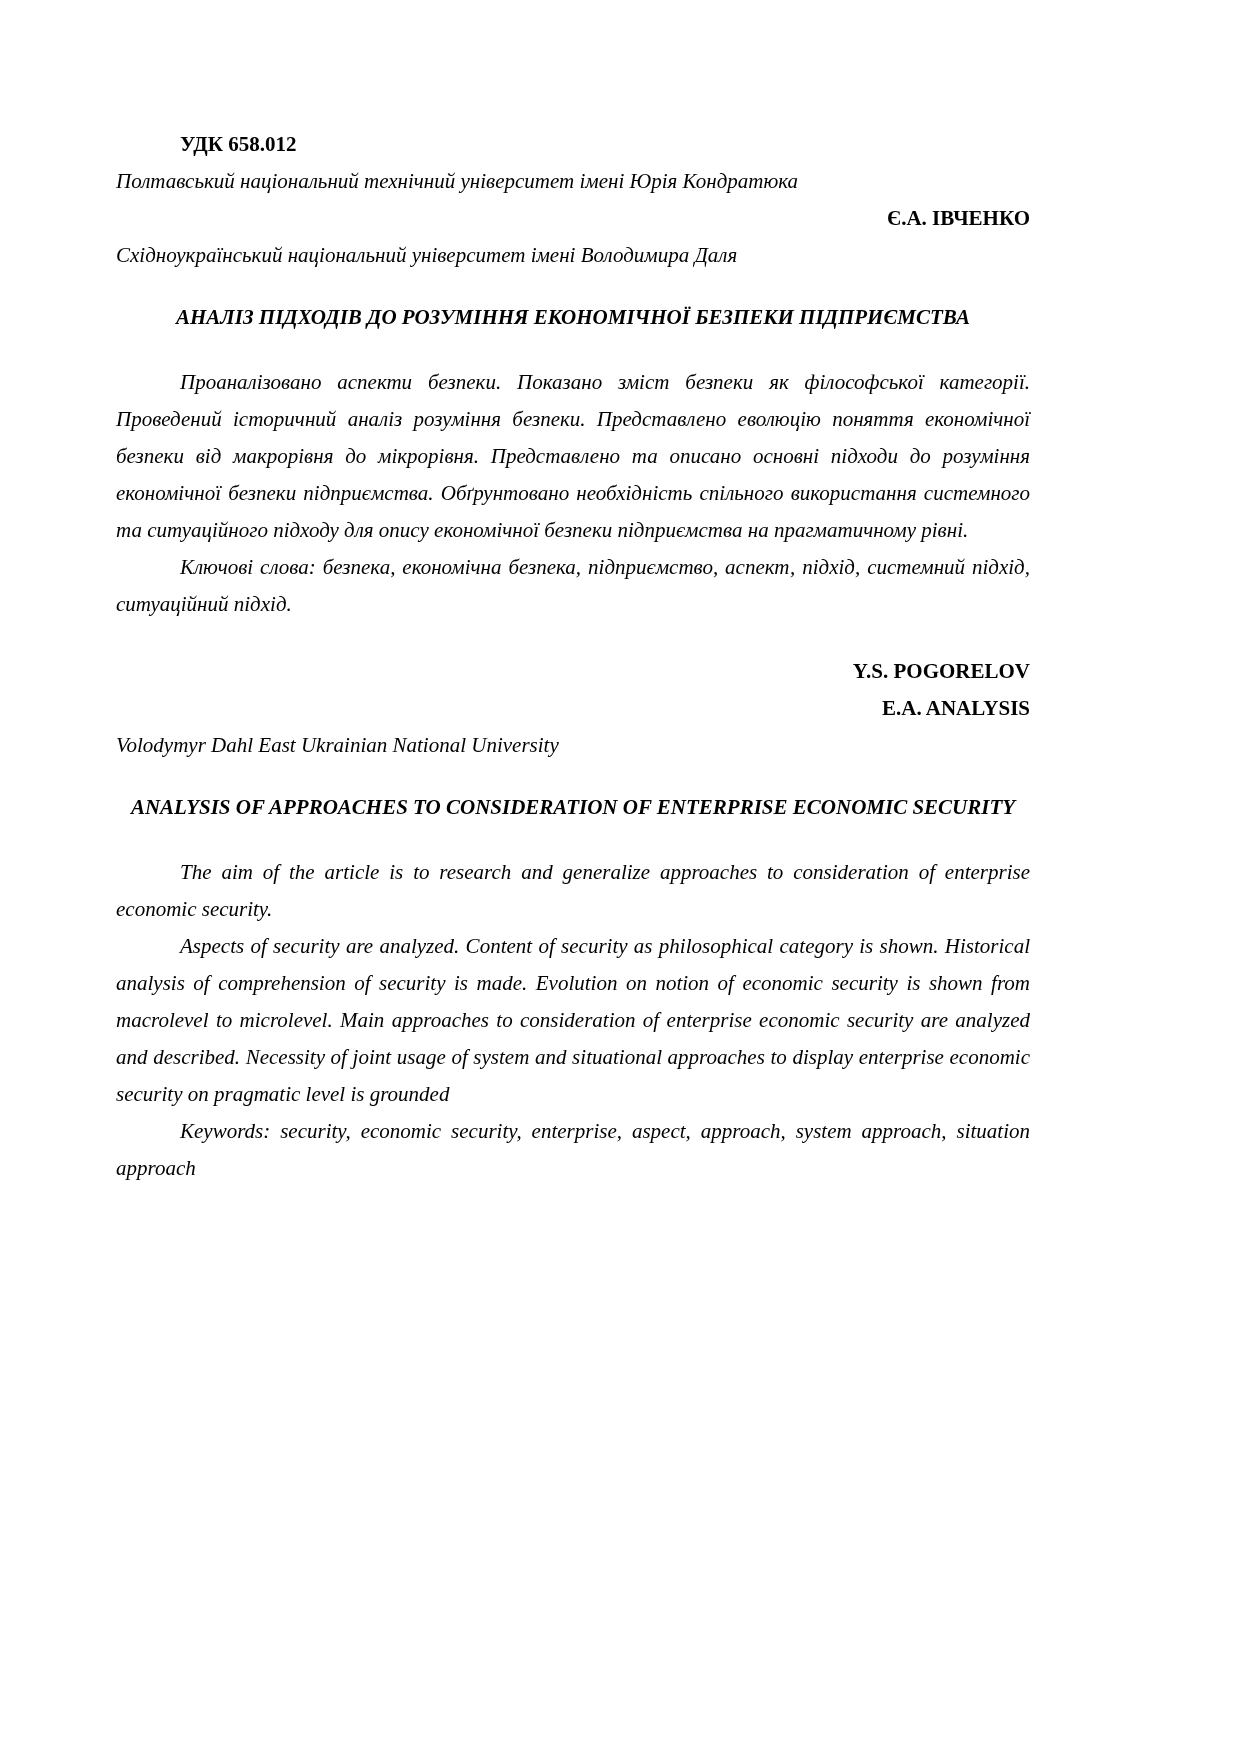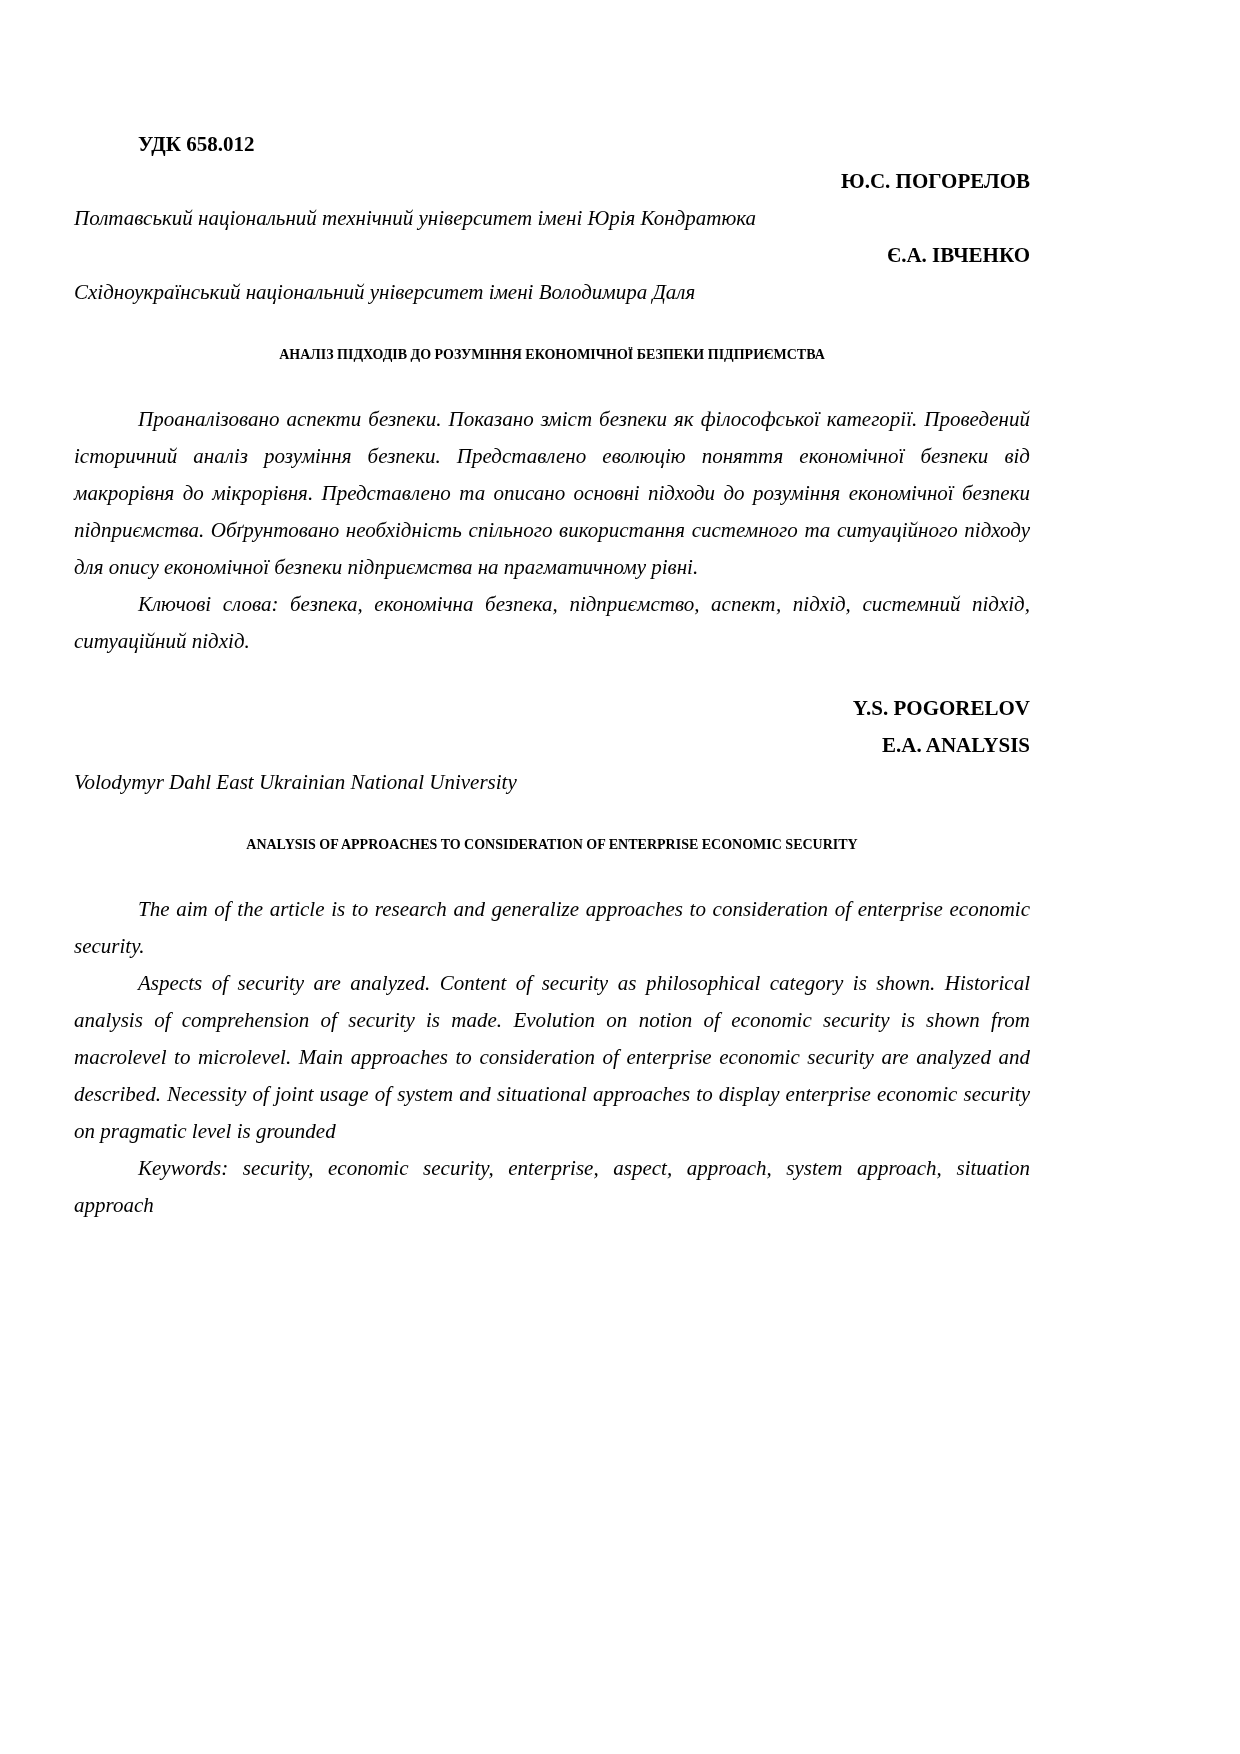--- a/index.html
+++ b/index.html
@@ -7,21 +7,21 @@
     padding: 0;
     background: #ffffff;
   }
   .page {
     position: relative;
     width: 1240px;
     height: 1754px;
     margin: 0 auto;
     background: #ffffff;
     box-sizing: border-box;
-    padding: 126px 210px 60px 74px;
+    padding: 126px 210px 60px 116px;
     font-family: "Liberation Serif", "DejaVu Serif", serif;
     font-size: 21px;
     line-height: 37px;
     color: #000000;
     overflow: hidden;
   }
   p { margin: 0; }
   .udc {
     font-weight: bold;
     text-indent: 64px;
@@ -29,42 +29,42 @@
   .byline { margin: 0; }
   .author-name {
     text-align: right;
     font-weight: bold;
   }
   .author-affil {
     text-align: left;
     font-style: italic;
   }
   .doc-title {
-    font-size: 14px;
+    font-size: 21px;
     font-weight: bold;
     text-align: center;
     margin: 25px 0 28px 0;
     line-height: 37px;
+    font-style: italic;
   }
   .abstract p {
     font-style: italic;
     text-align: justify;
     text-indent: 64px;
   }
   .section-gap-sm { height: 30px; }
 </style>
 </head>
 <body>
 
 <div class="page">
 
   <p class="udc">УДК 658.012</p>
 
   <div class="byline">
-    <p class="author-name">Ю.С. ПОГОРЕЛОВ</p>
     <p class="author-affil">Полтавський національний технічний університет імені Юрія Кондратюка</p>
     <p class="author-name">Є.А. ІВЧЕНКО</p>
     <p class="author-affil">Східноукраїнський національний університет імені Володимира Даля</p>
   </div>
 
   <h1 class="doc-title">АНАЛІЗ ПІДХОДІВ ДО РОЗУМІННЯ ЕКОНОМІЧНОЇ БЕЗПЕКИ ПІДПРИЄМСТВА</h1>
 
   <div class="abstract">
     <p>Проаналізовано аспекти безпеки. Показано зміст безпеки як філософської категорії. Проведений історичний аналіз розуміння безпеки. Представлено еволюцію поняття економічної безпеки від макрорівня до мікрорівня. Представлено та описано основні підходи до розуміння економічної безпеки підприємства. Обґрунтовано необхідність спільного використання системного та ситуаційного підходу для опису економічної безпеки підприємства на прагматичному рівні.</p>
     <p>Ключові слова: безпека, економічна безпека, підприємство, аспект, підхід, системний підхід, ситуаційний підхід.</p>

